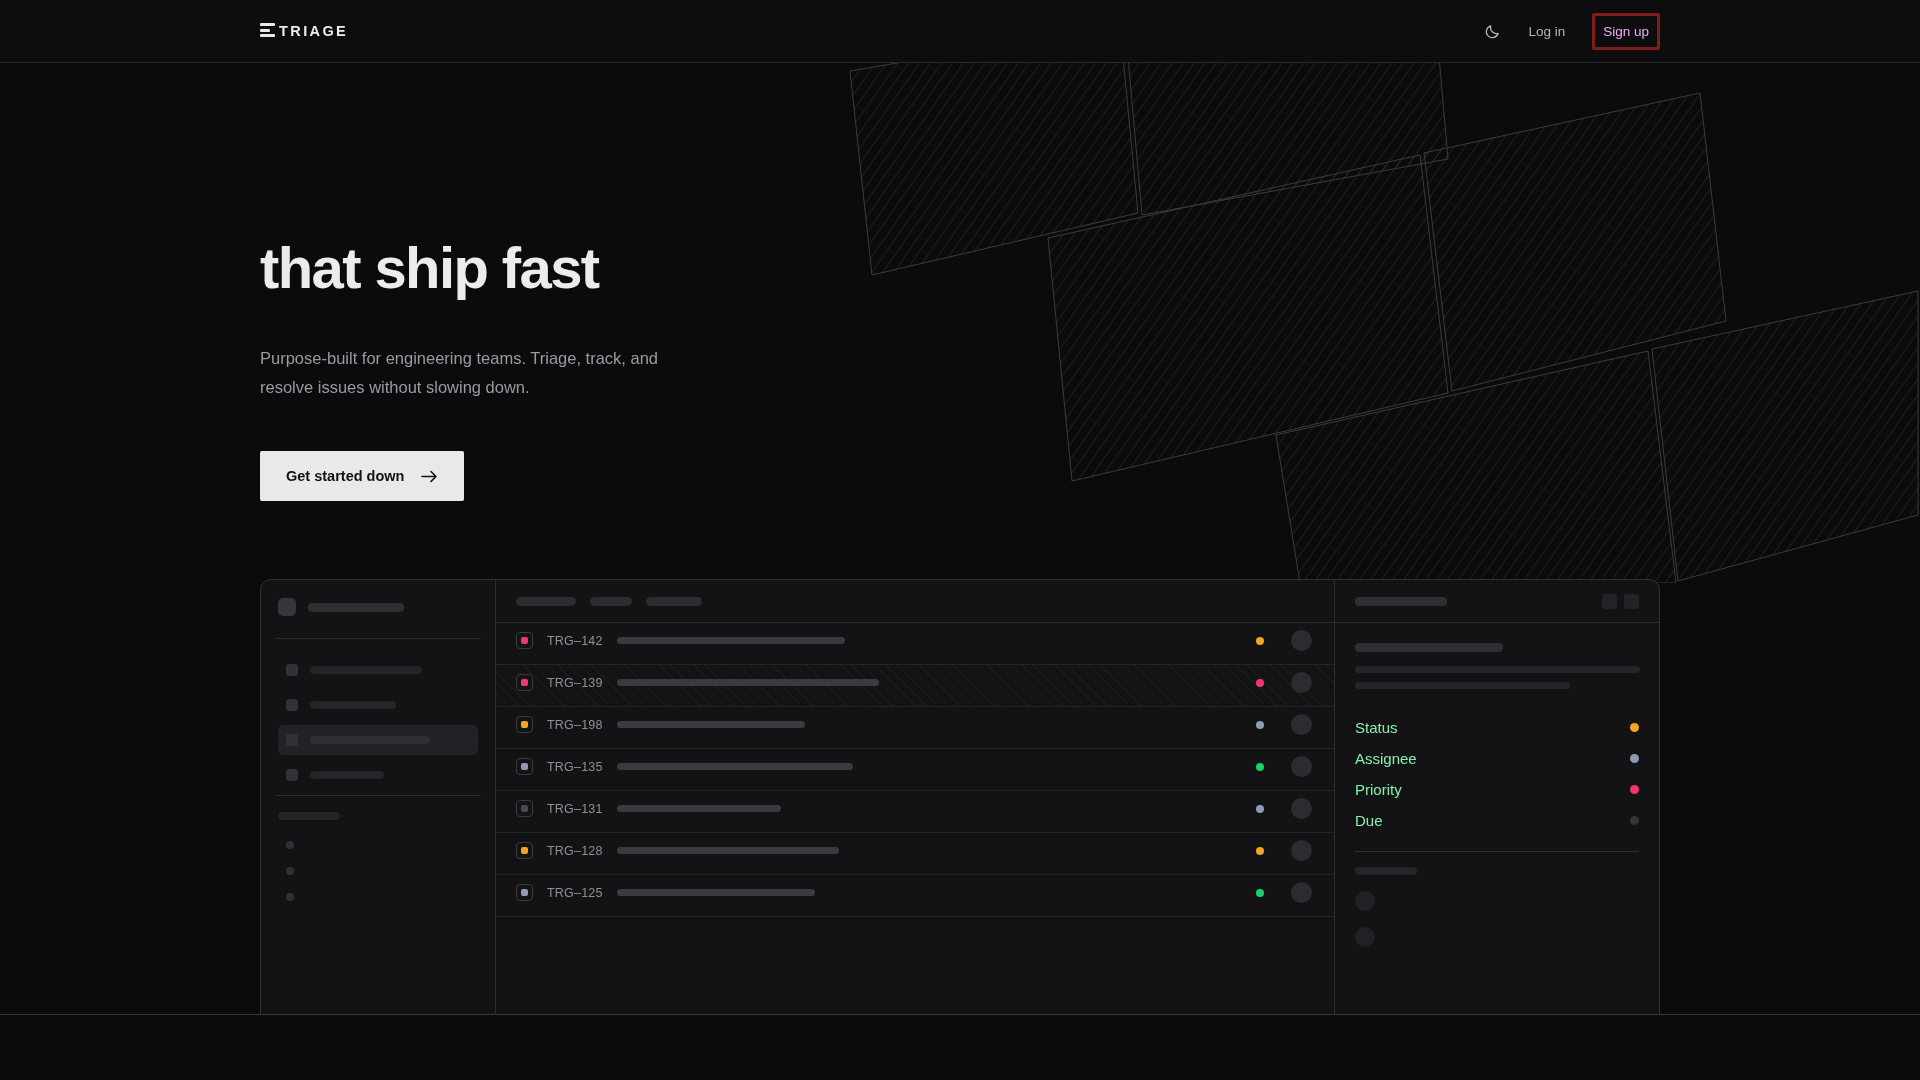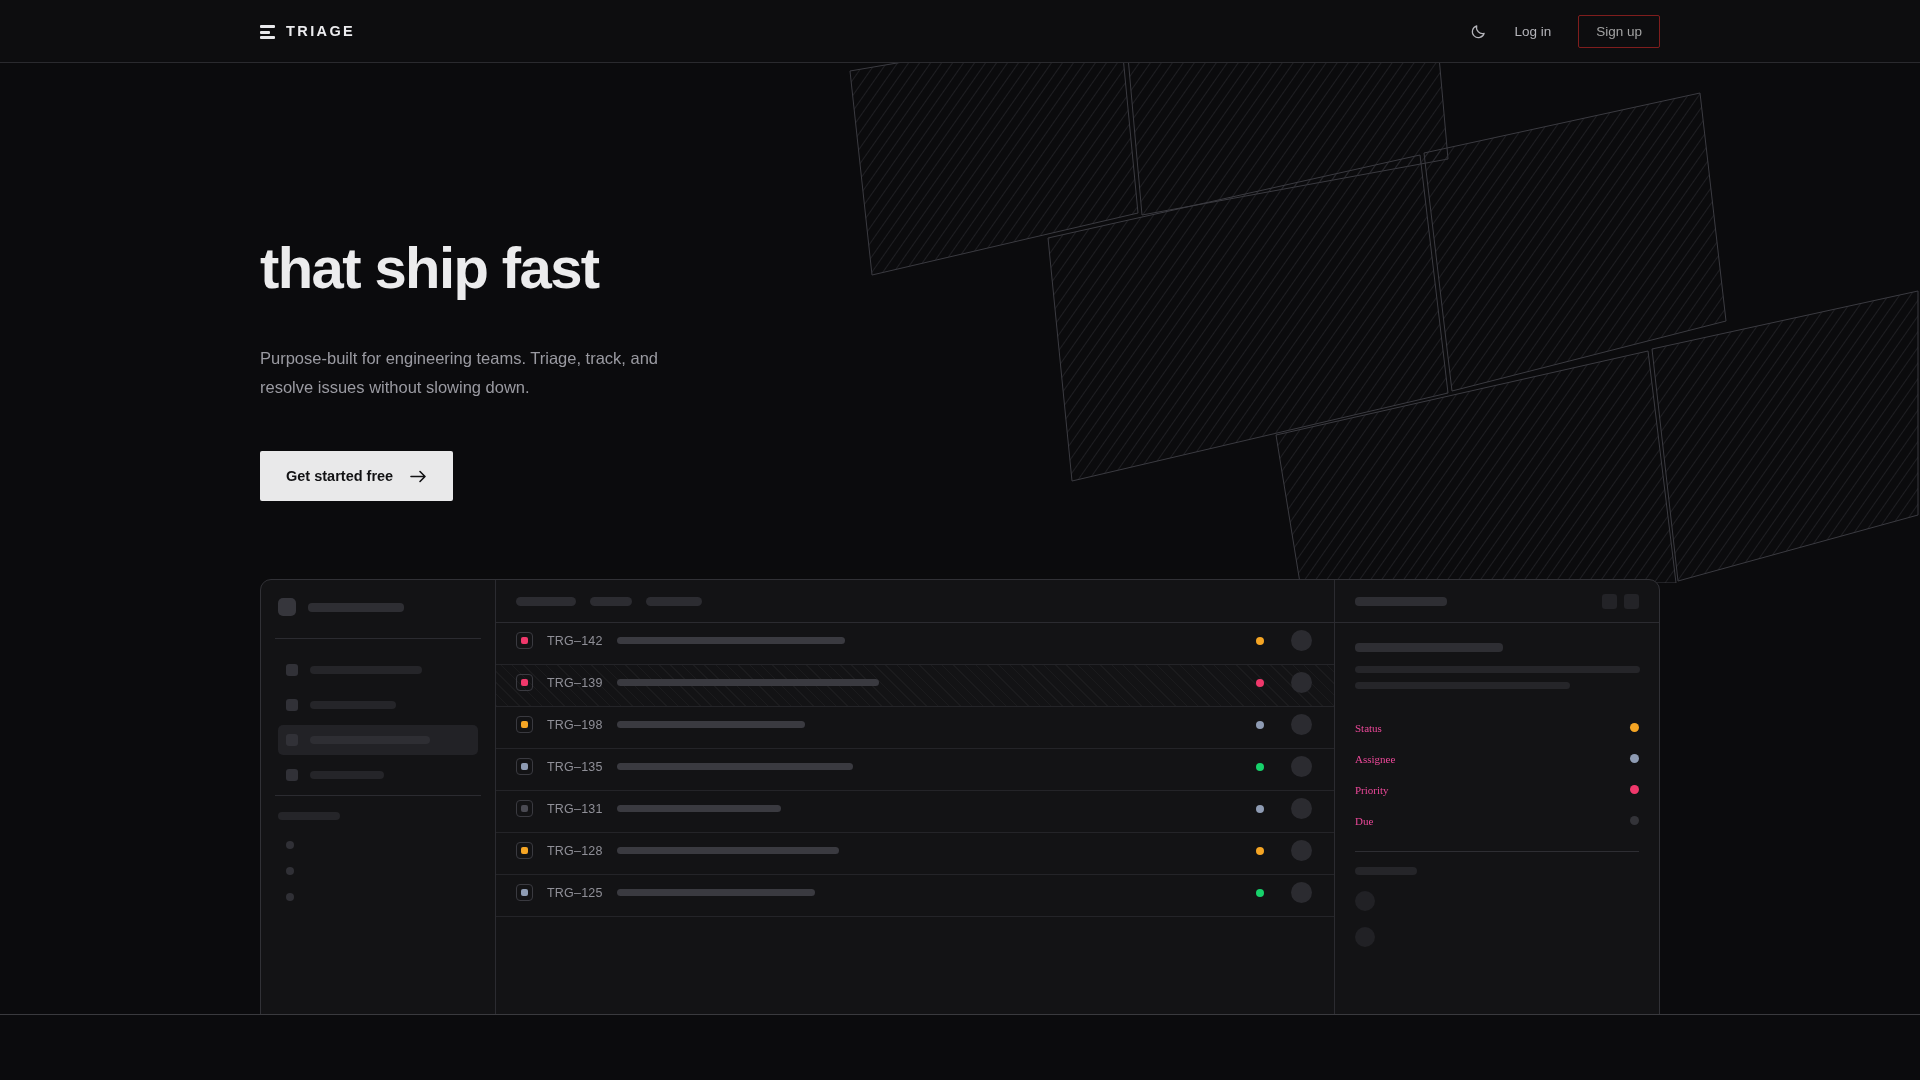--- a/index.html
+++ b/index.html
@@ -12,33 +12,33 @@
 
   
   .nav {
     position:relative; height:63px; width:100%;
     display:flex; align-items:center;
     background:#0d0d0f;
     border-bottom:1px solid #2a2a2e;
     z-index:5;
   }
   .nav-inner { width:1400px; margin:0 auto; display:flex; align-items:center; justify-content:space-between; }
-  .brand { display:flex; align-items:flex-end; gap:11px; }
+  .brand { display:flex; align-items:flex-start; gap:4px; }
   .brand-mark { display:flex; flex-direction:column; gap:2.5px; width:15px; }
   .brand-mark i { display:block; height:3px; background:#e9e9ec; border-radius:1px; }
   .brand-mark i:nth-child(1){ width:15px; }
   .brand-mark i:nth-child(2){ width:10px; }
   .brand-mark i:nth-child(3){ width:15px; }
   .brand-name { font-size:14.5px; font-weight:700; letter-spacing:2.4px; color:#ececef; }
   .nav-right { display:flex; align-items:center; gap:27px; }
   .moon { width:17px; height:17px; display:block; }
   .nav-link { font-size:13.5px; color:#b4b4ba; }
   .btn-signup {
-    font-size:13.5px; color:#a3a3a3; background:transparent;
-    border:1px solid #7f1d1d; padding:8px 17px; border-radius:2px;
+    font-size:13.5px; color:#f0abfc; background:transparent;
+    border:3px solid #7f1d1d; padding:8px 8px; border-radius:2px;
     font-family:inherit;
   }
 
   
   .hero { position:relative; height:951px; overflow:hidden; }
   .deco { position:absolute; top:0; right:0; width:1100px; height:520px; pointer-events:none; }
 
   .hero-inner { position:relative; width:1400px; margin:0 auto; z-index:2; }
   h1 {
     font-size:58px; line-height:1.09; font-weight:700;
@@ -97,21 +97,21 @@
   .row-bar { height:7px; border-radius:4px; background:#3a3a40; }
   .row-spacer { flex:1; }
   .row-dot { width:8px; height:8px; border-radius:50%; flex-shrink:0; }
   .row-av { width:21px; height:21px; border-radius:50%; background:#2b2b30; margin-left:13px; flex-shrink:0; }
 
   .mock-detail { width:325px; border-left:1px solid #2b2b30; flex-shrink:0; display:flex; flex-direction:column; }
   .dt-head { height:43px; border-bottom:1px solid #2b2b30; display:flex; align-items:center; padding:0 20px; }
   .dt-btn { width:15px; height:15px; border-radius:3px; background:#232327; }
   .dt-body { padding:20px; }
   .meta-row { display:flex; align-items:center; justify-content:space-between; height:31px; }
-  .meta-label { font-size:11px; color:#ec4899;font-family:Liberation Serif, serif; }
+  .meta-label { font-size:15px; color:#86efac; }
   .meta-dot { width:9px; height:9px; border-radius:50%; }
   .dt-div { height:1px; background:#2e2e33; margin:15px 0; }
   .act { display:flex; align-items:center; height:36px; }
   .act span { width:20px; height:20px; border-radius:50%; background:#212125; }
 
   .page-rule { height:1px; background:#3a3a3e; width:100%; }
 </style>
 </head>
 <body>
 
@@ -158,21 +158,21 @@
   <div class="hero-inner">
     <h1>
       <br>
       <span>that ship fast</span>
     </h1>
     <p class="sub">
       <span>Purpose-built for engineering teams. Triage, track, and</span><br>
       <span>resolve issues without slowing down.</span>
     </p>
     <button class="cta">
-      <span>Get started free</span>
+      <span>Get started down</span>
       <span>
         <svg width="17" height="13" viewBox="0 0 17 13" fill="none" stroke="#121214" stroke-width="1.6" stroke-linecap="round" stroke-linejoin="round">
           <path d="M1 6.5h14M10 1.5l5 5-5 5"></path>
         </svg>
       </span>
     </button>
   </div>
 
   <div class="mock">
 

